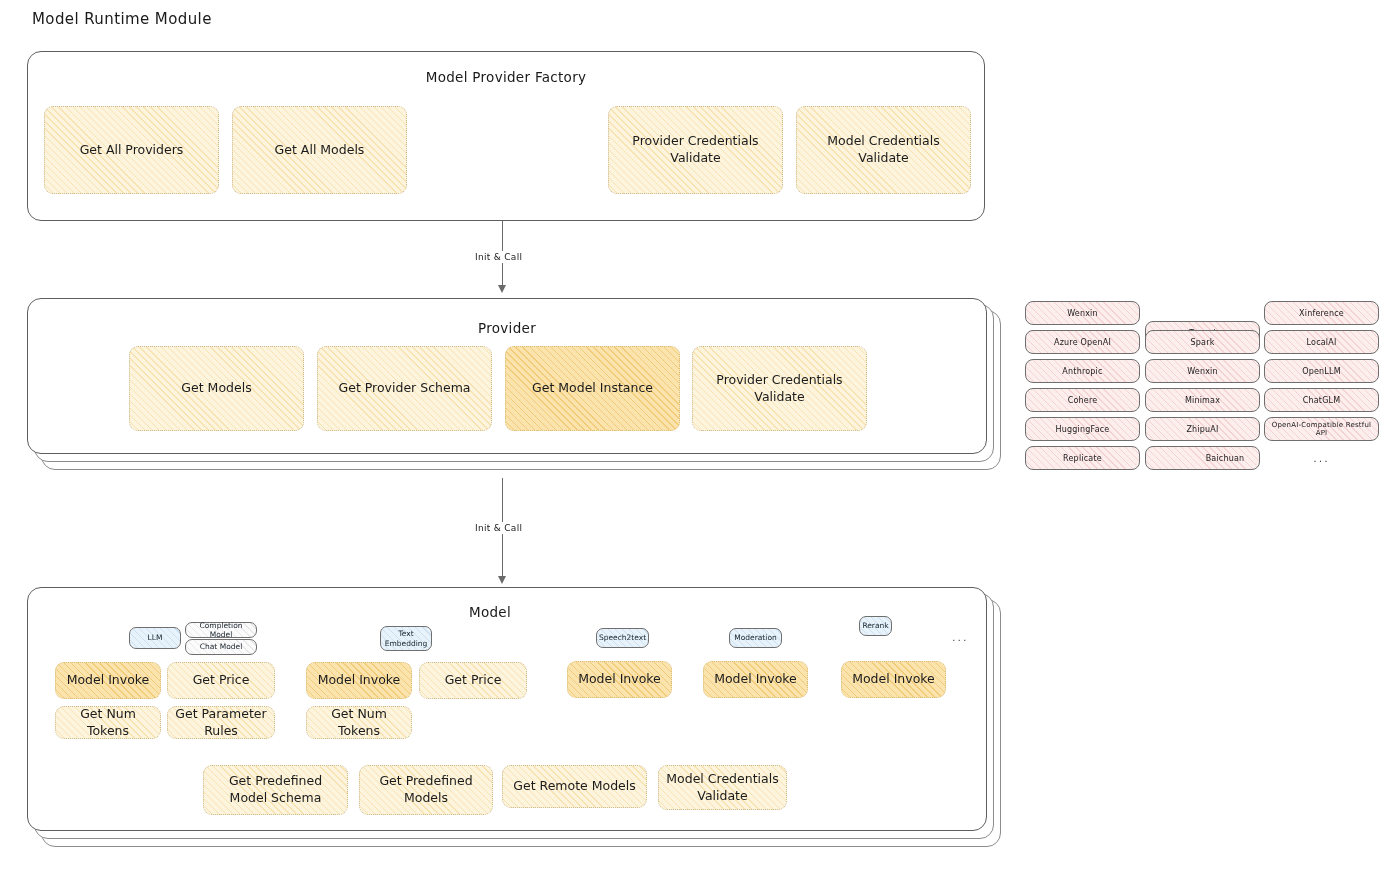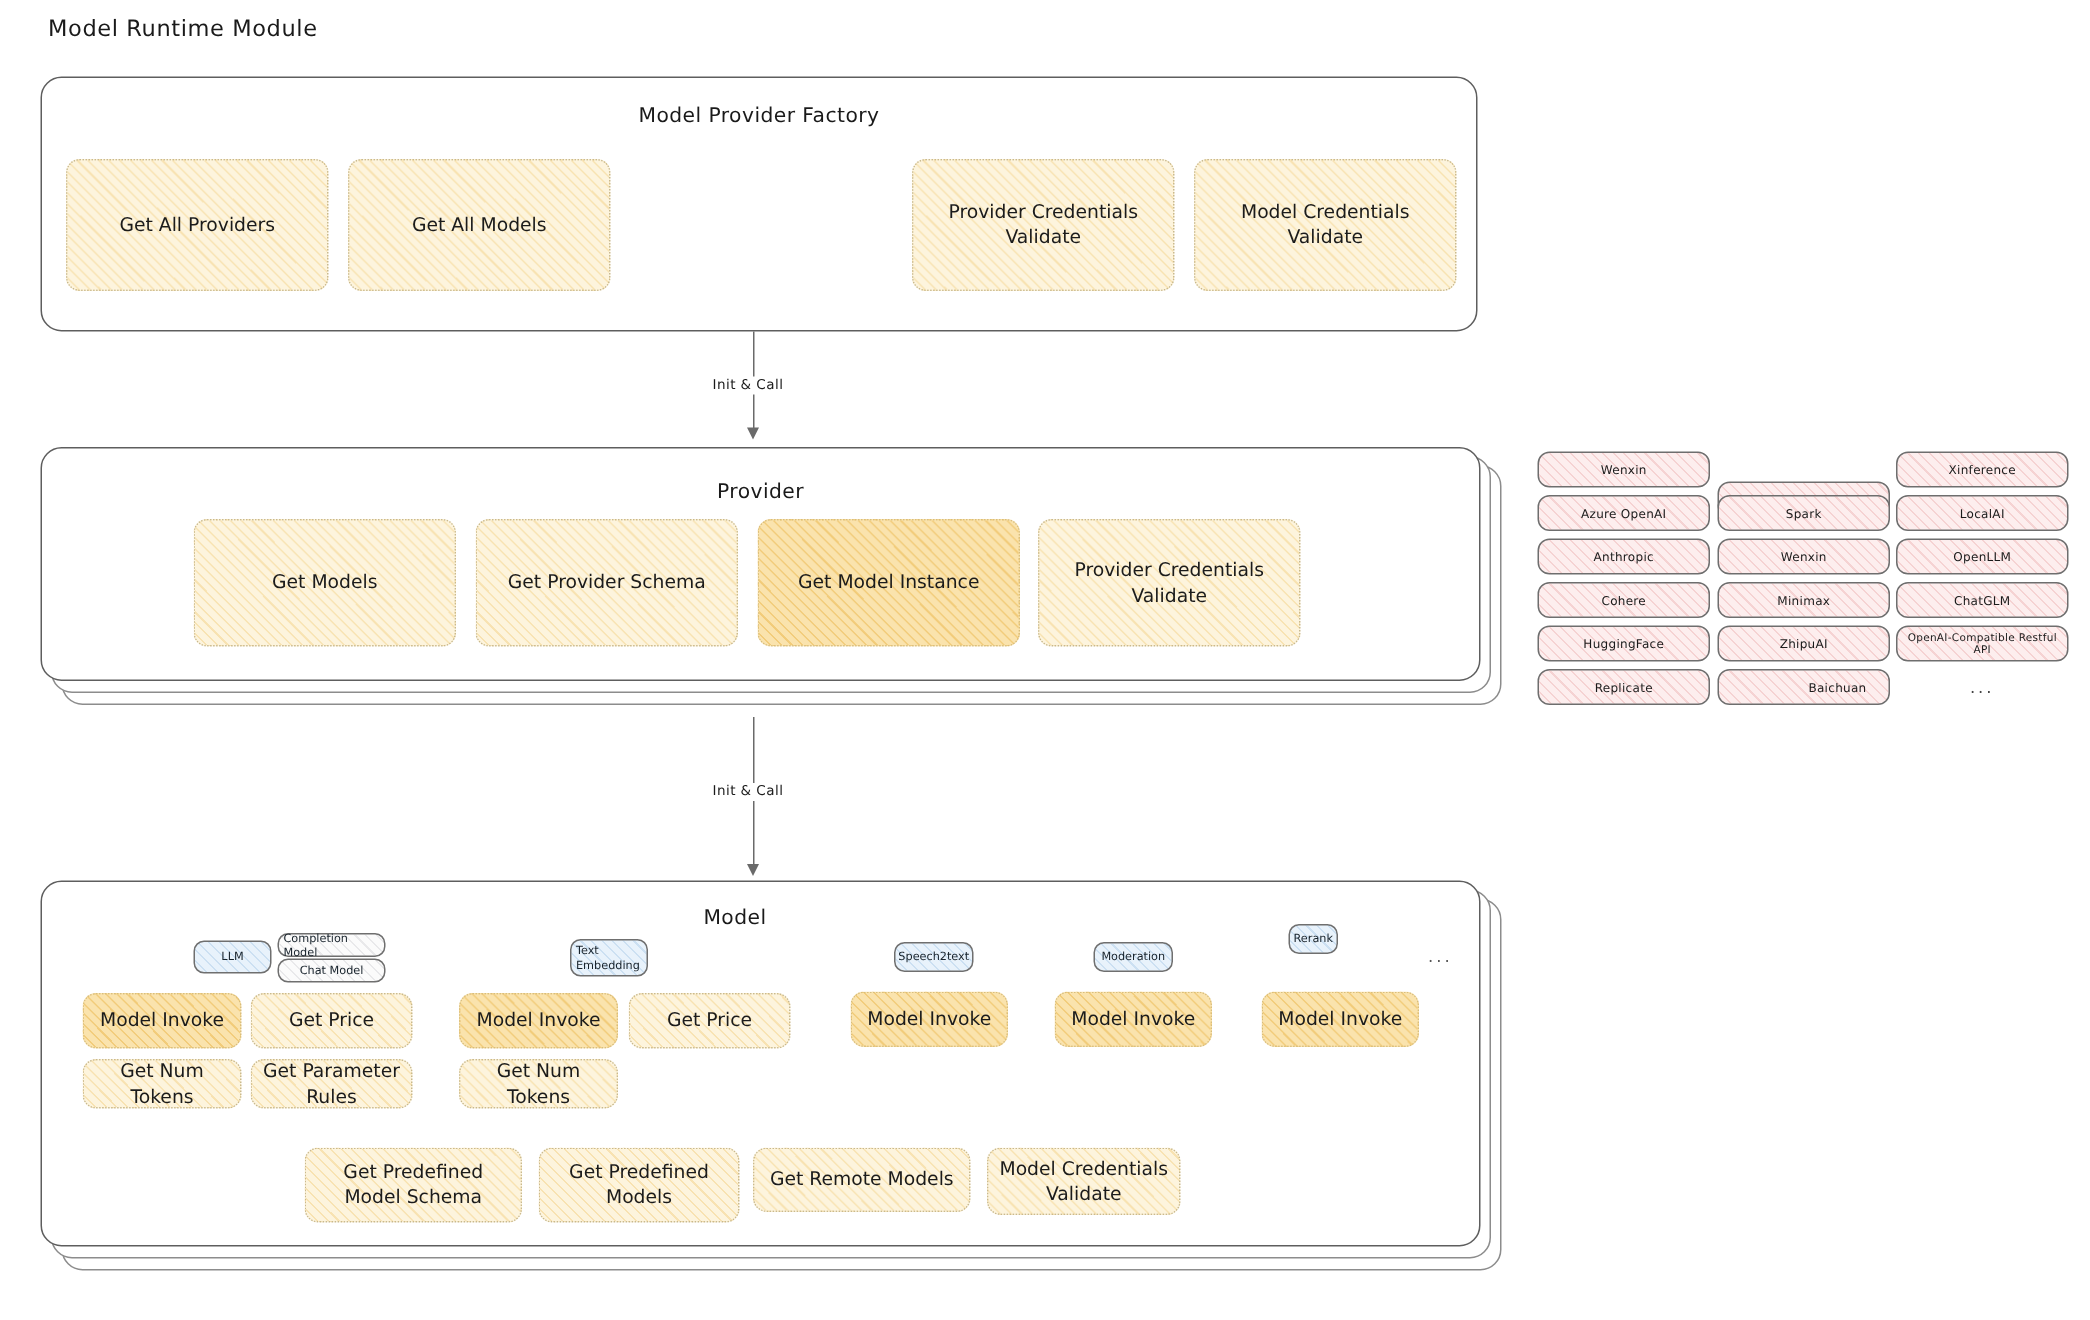--- a/index.html
+++ b/index.html
@@ -132,20 +132,21 @@
     background-color: #e8f2fb;
     background-image:
       repeating-linear-gradient(45deg,
         rgba(120,170,215,0.25) 0px,
         rgba(120,170,215,0.25) 1px,
         rgba(255,255,255,0) 1px,
         rgba(255,255,255,0) 5px);
     display: flex;
     align-items: center;
     justify-content: center;
+    text-align: center;
     font-size: 7.5px;
     line-height: 1.25;
     color: #17222b;
     padding: 1px 3px;
   }
   .badge.plain {
     background-color: #fbfbfb;
     background-image:
       repeating-linear-gradient(45deg,
         rgba(150,150,160,0.18) 0px,

